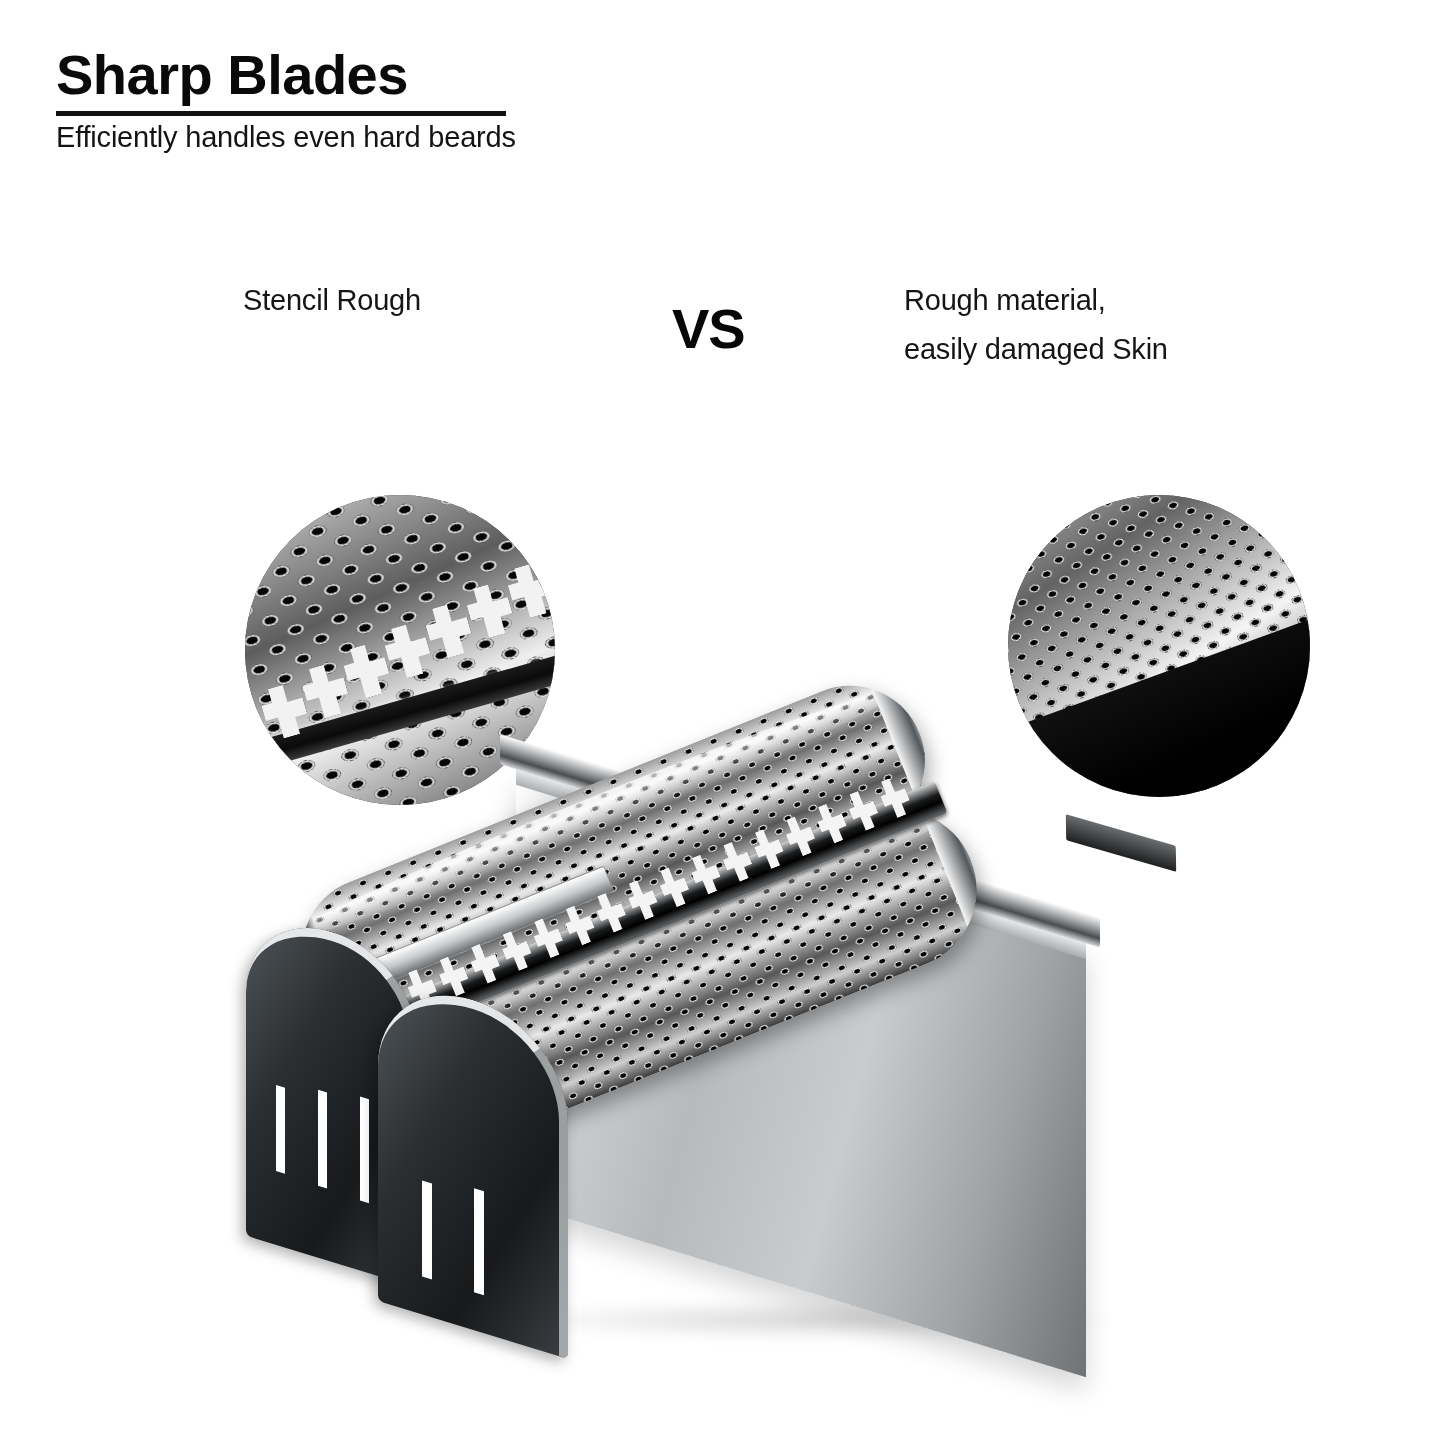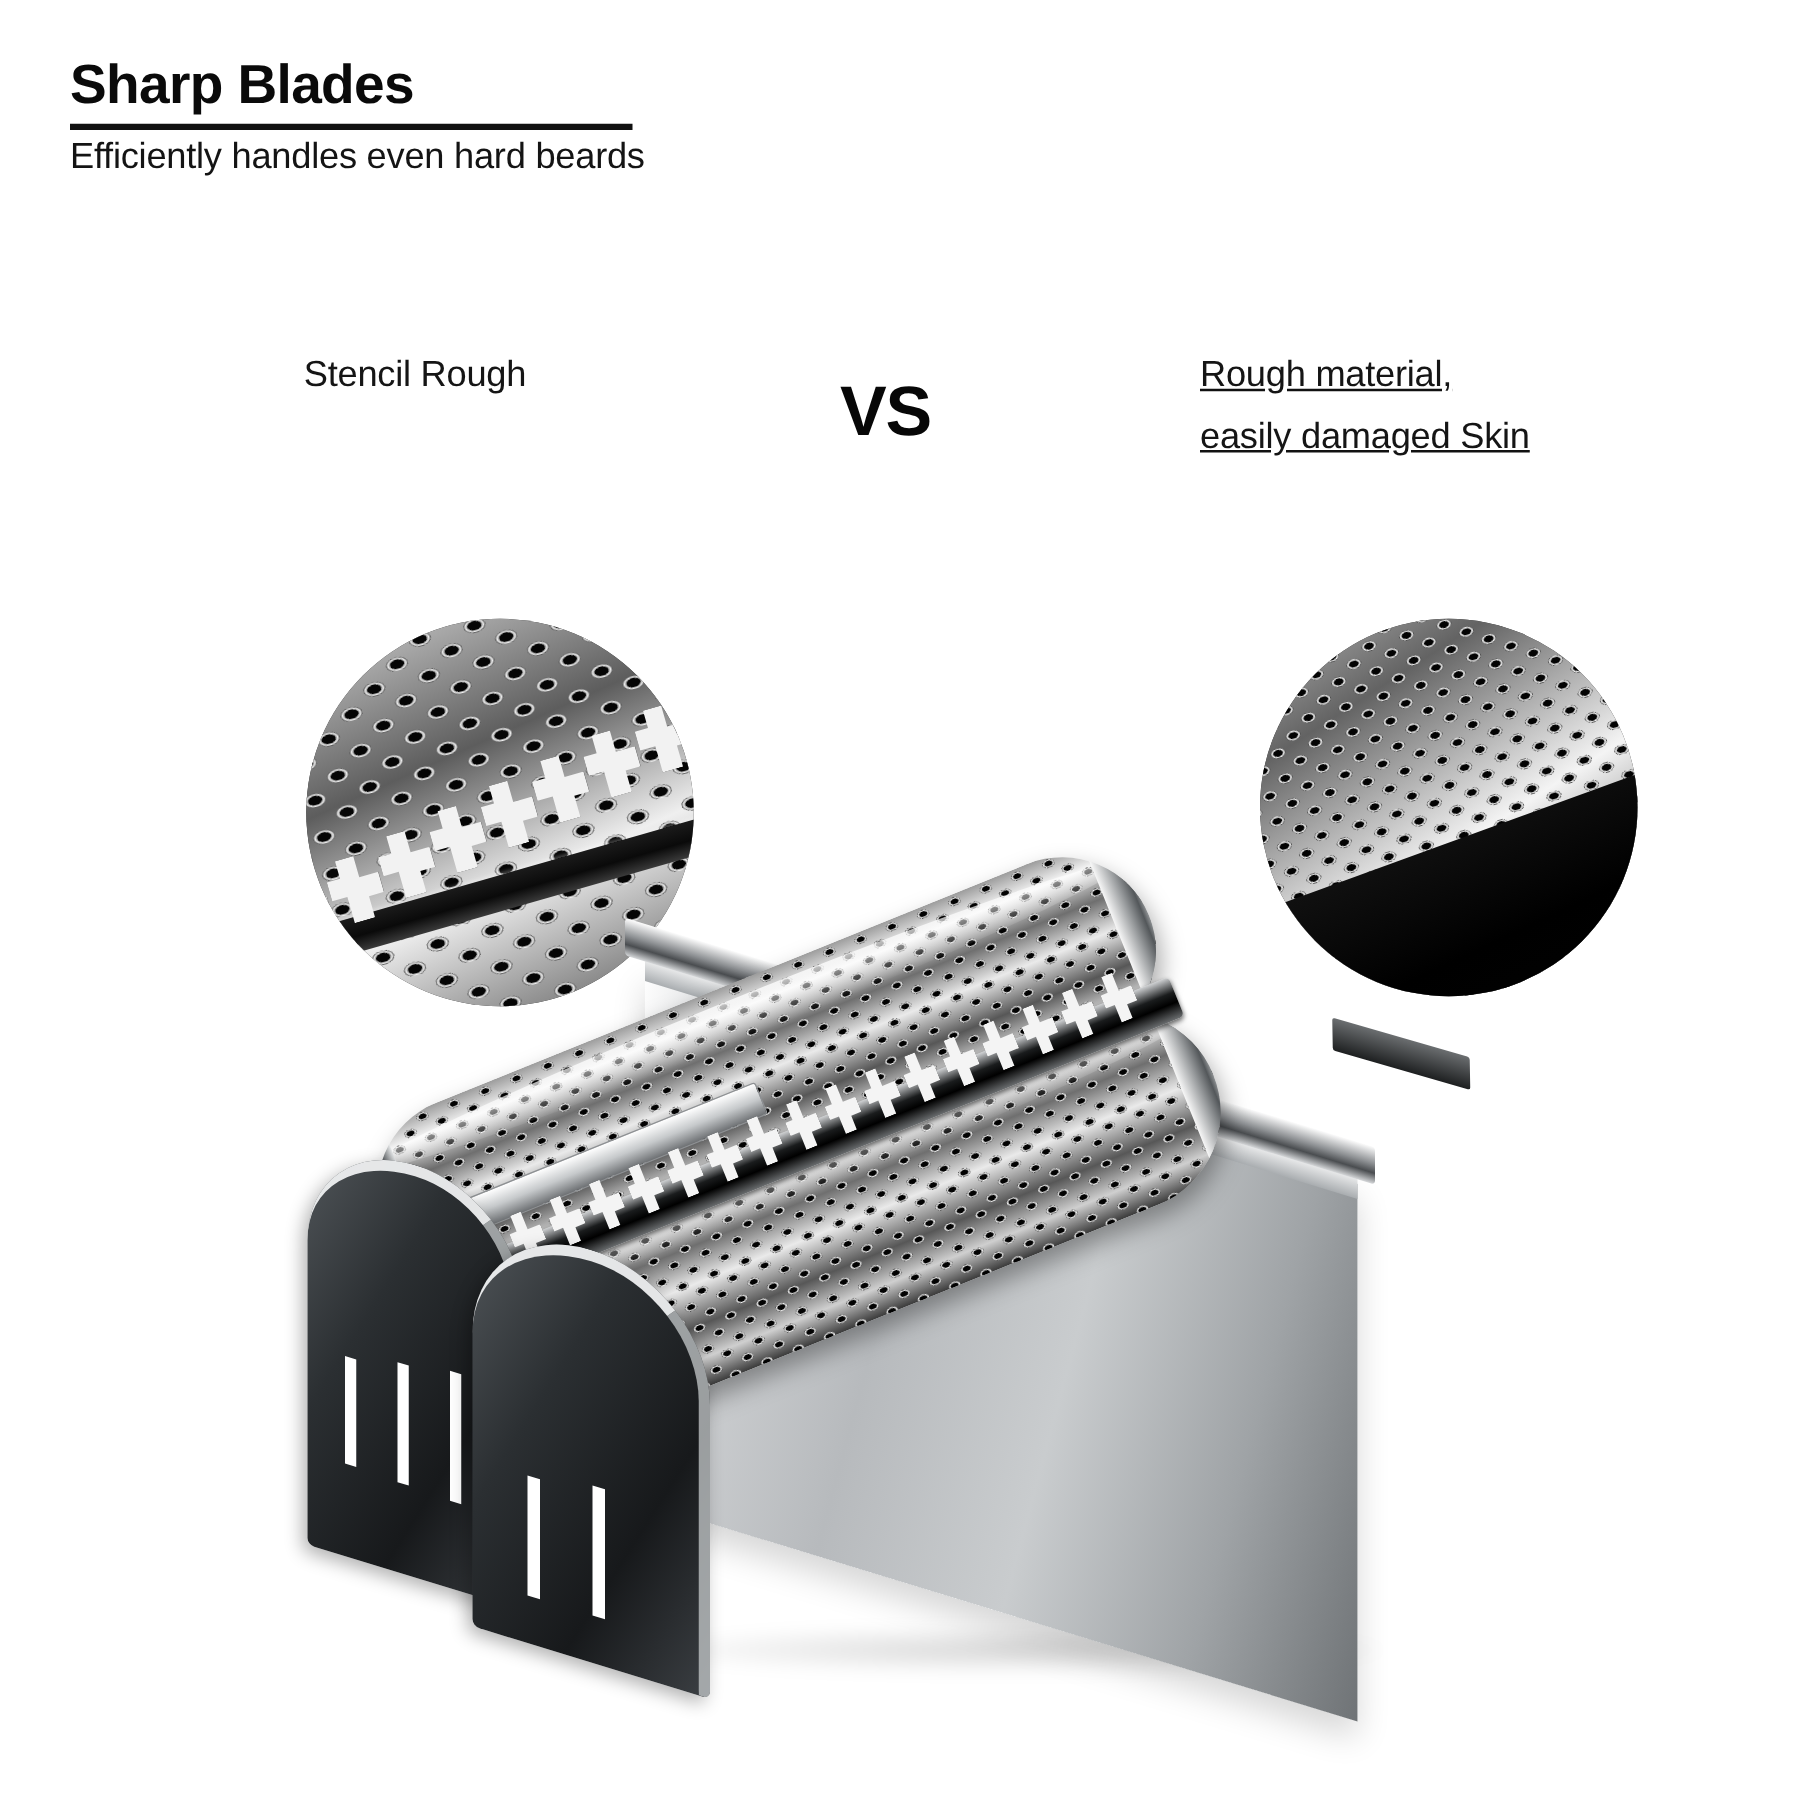--- a/index.html
+++ b/index.html
@@ -9,36 +9,36 @@
     font-family:"Liberation Sans", sans-serif;
     color:#111111;
     overflow:hidden;
     position:relative;
   }
   #page{position:relative;width:1445px;height:1445px;overflow:hidden;background:#fff;}
 
   
   #header{position:absolute;left:56px;top:46px;width:470px;}
   #title{
-    font-size:44px;font-weight:bold;line-height:1.02;
+    font-size:56px;font-weight:bold;line-height:1.02;
     letter-spacing:-0.5px;color:#0a0a0a;margin:0;white-space:nowrap;
   }
   #title-rule{
     width:450px;height:5px;background:#111;margin-top:8px;
   }
   #subtitle{
     font-size:29px;line-height:1.15;color:#141414;margin-top:5px;
     letter-spacing:-0.2px;white-space:nowrap;
   }
 
   
   #compare{position:absolute;left:0;top:268px;width:1445px;height:150px;}
   .cmp-col{position:absolute;}
   #cmp-left{left:243px;top:8px;width:380px;}
-  #cmp-right{left:960px;top:8px;width:420px;text-decoration:underline;}
+  #cmp-right{left:904px;top:8px;width:420px;}
   .cmp-line{
     font-size:29px;line-height:49px;color:#151515;
     letter-spacing:-0.2px;white-space:nowrap;
   }
   #vs{
     position:absolute;left:672px;top:28px;
     font-size:56px;font-weight:bold;color:#070707;letter-spacing:-1px;
   }
 
   

